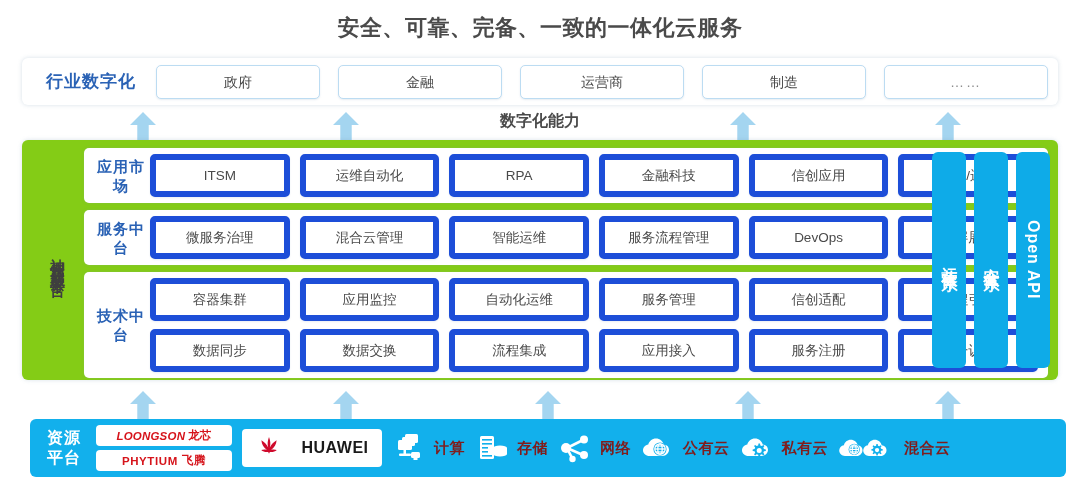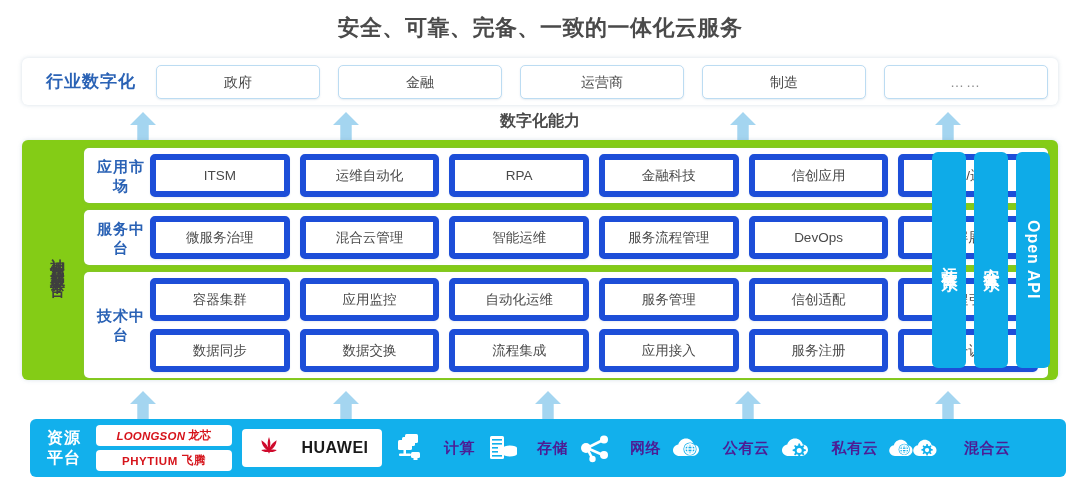--- a/index.html
+++ b/index.html
@@ -155,22 +155,22 @@
   .chip .brand-red { color: #d6141b; font-style: italic; font-weight: bold; }
   .chip .brand-red.noital { font-style: normal; letter-spacing: 0.6px; }
   .chip-huawei {
     background: #ffffff; border-radius: 4px;
     height: 38px; width: 140px; flex: none;
     display: flex; align-items: center; justify-content: center; gap: 20px;
   }
   .hw-text { font-size: 16px; font-weight: bold; color: #1a1a1a; letter-spacing: 0.5px; }
 
   .icon-item {
-    display: flex; align-items: center; gap: 18px; flex: none;
-    color: #4c1d95; font-size: 15px; font-weight: bold;
+    display: flex; align-items: center; gap: 8px; flex: none;
+    color: #7f1d1d; font-size: 15px; font-weight: bold;
   }
   .icon-item .ilabel { white-space: nowrap; letter-spacing: 0.5px; }
   .icon-box { width: 34px; height: 32px; flex: none; }
   .icon-box.wide { width: 58px; }
   svg { display: block; }
 </style>
 </head>
 <body>
 
 <div class="stage">

